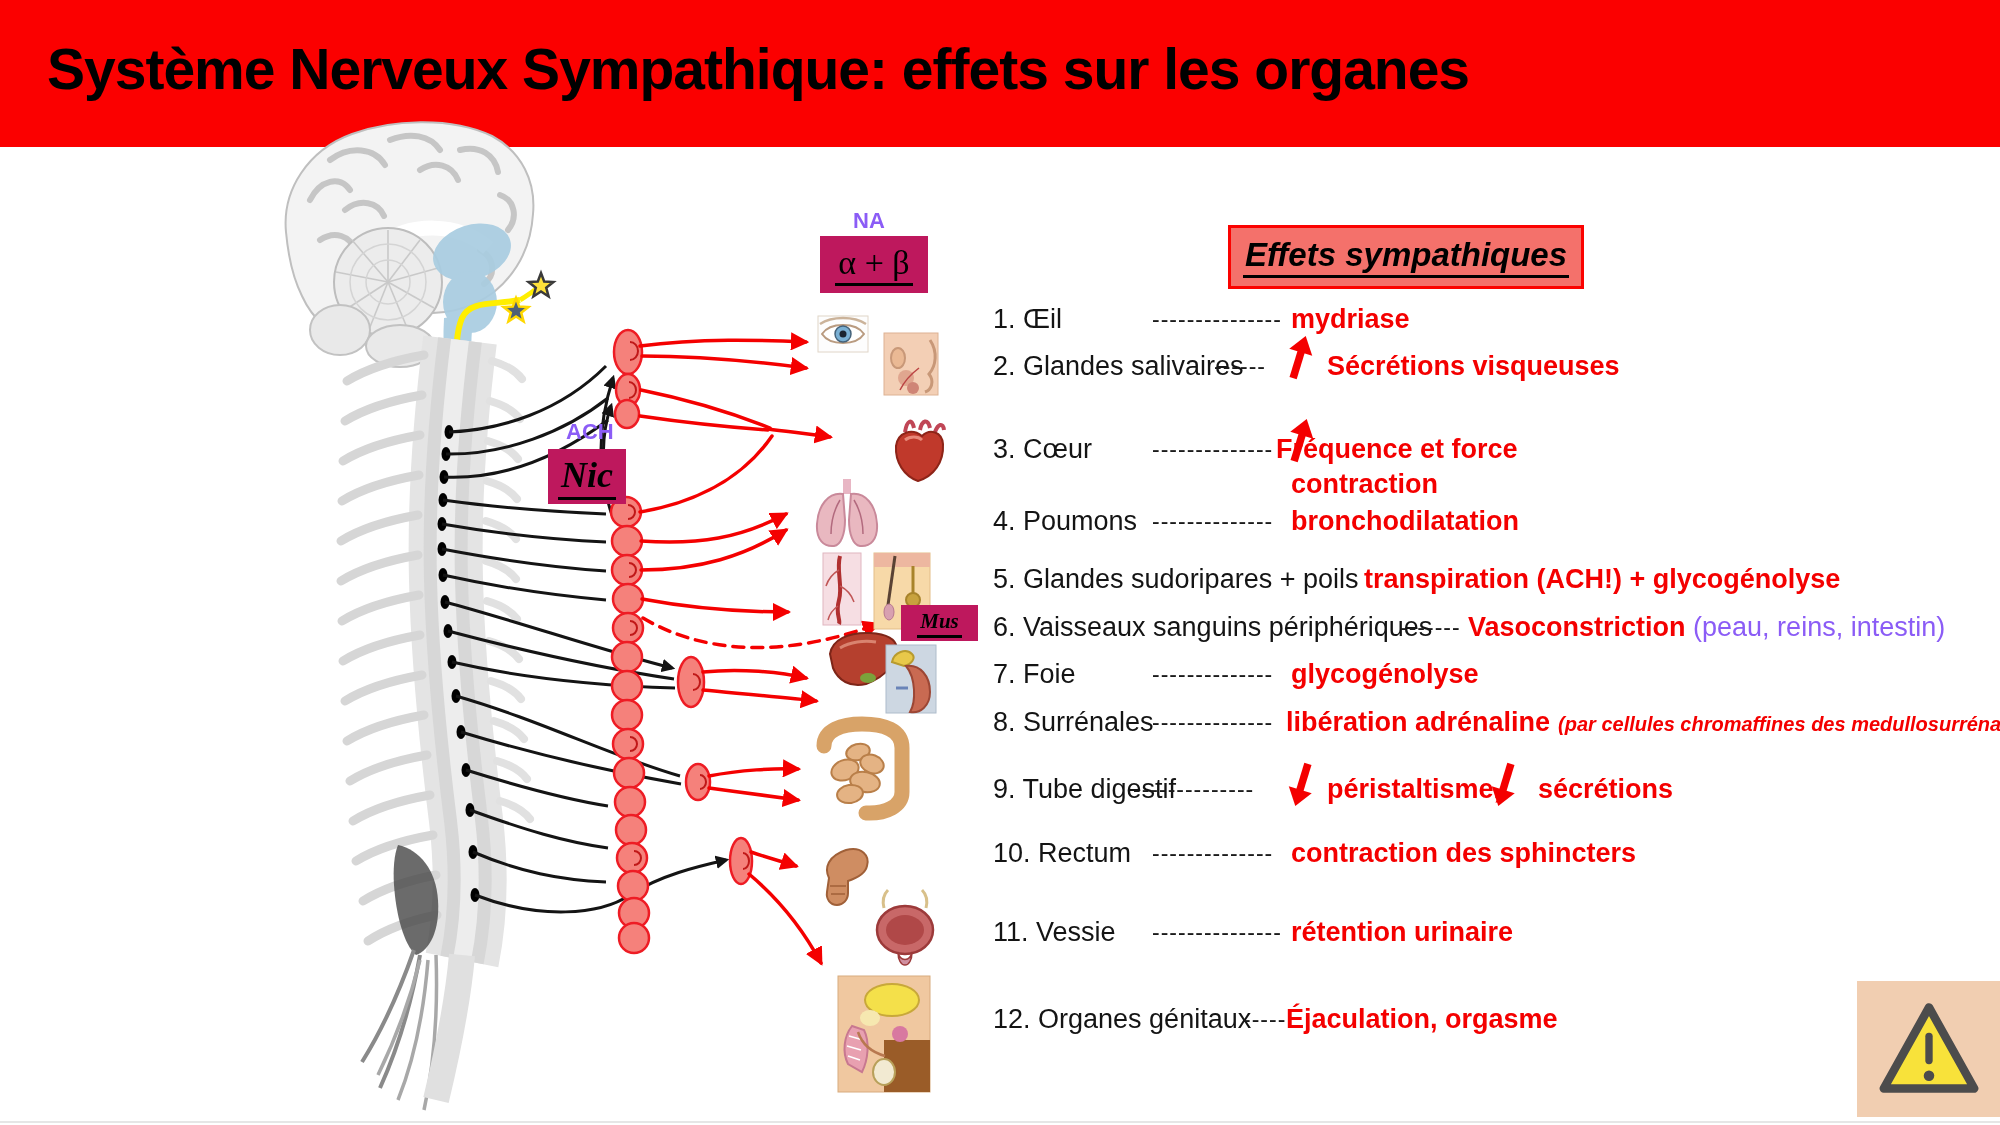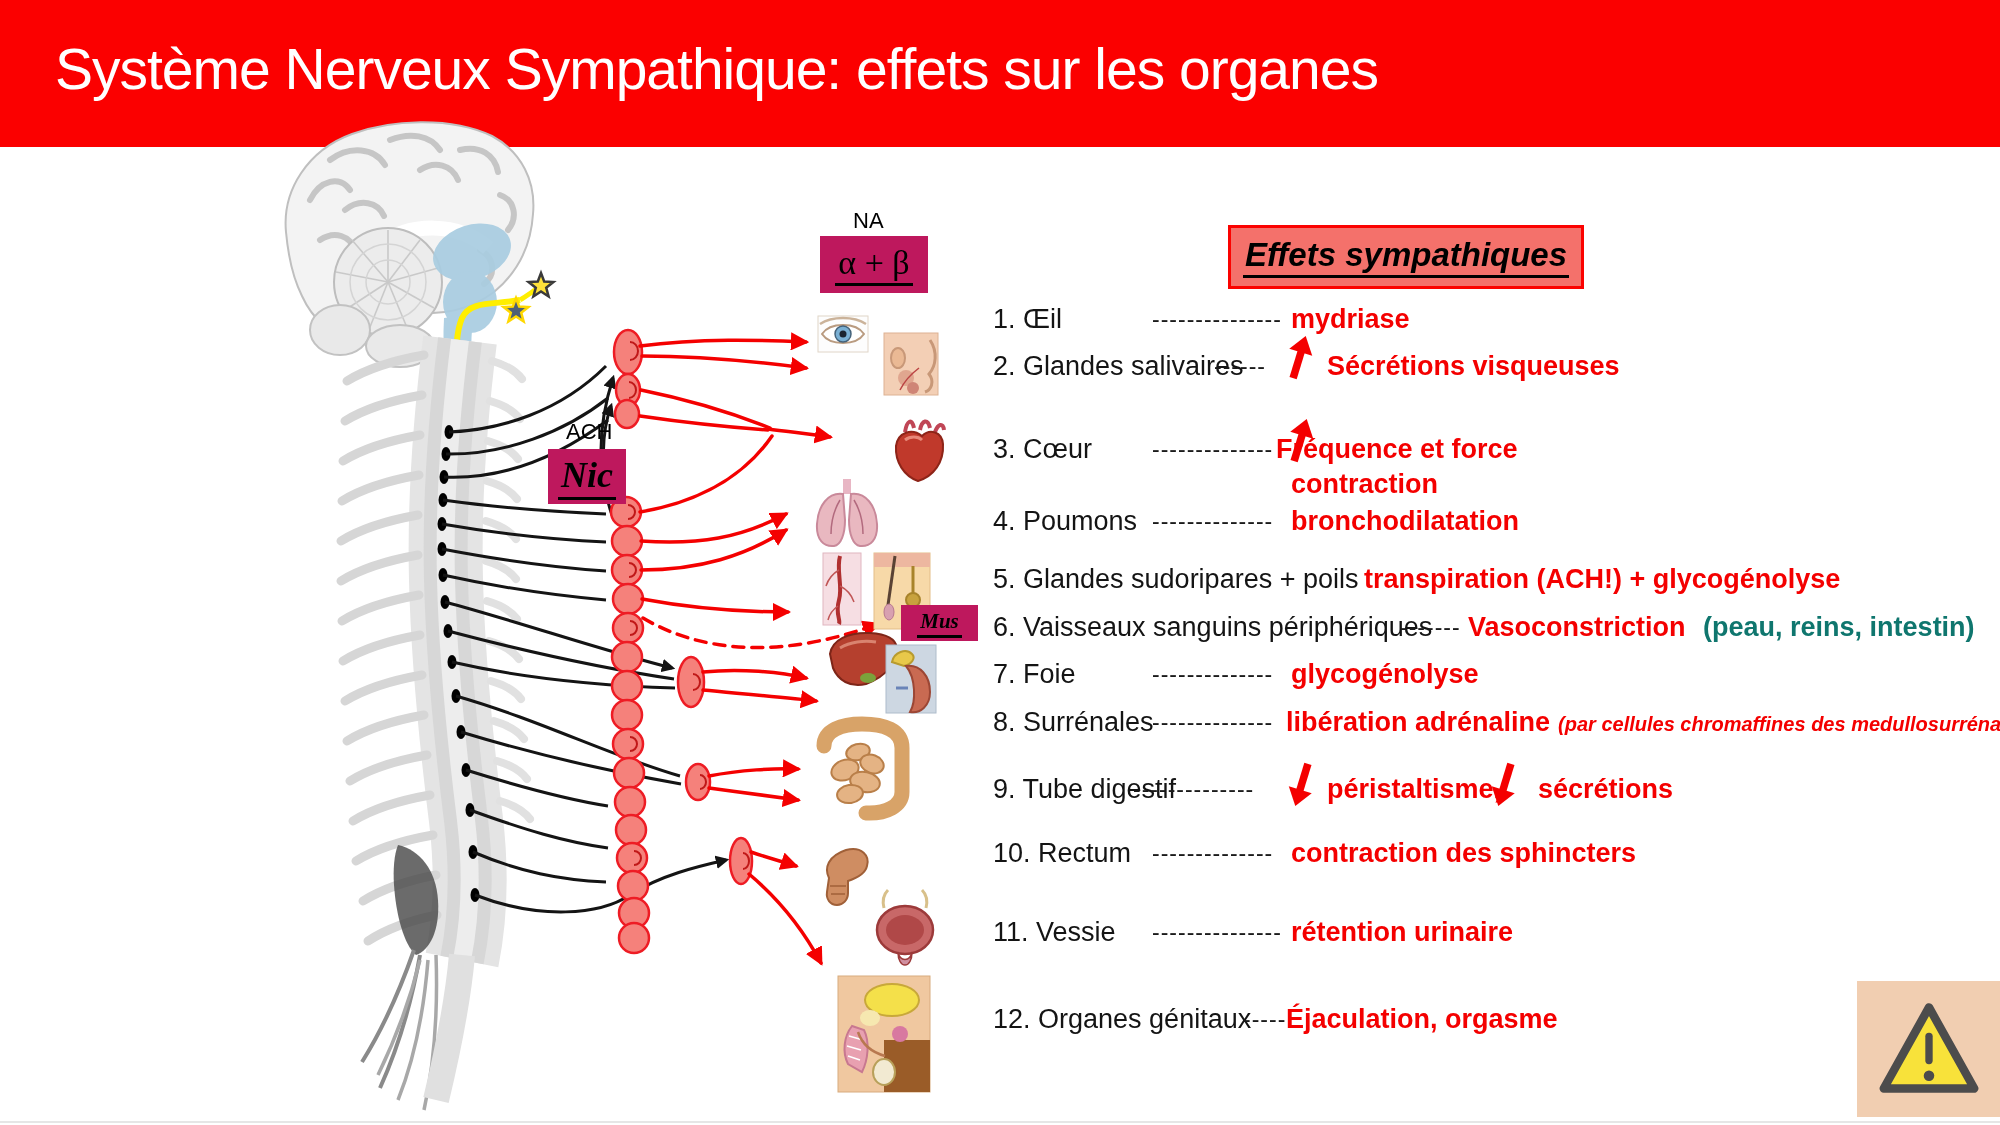--- a/index.html
+++ b/index.html
@@ -1,37 +1,37 @@
 <!DOCTYPE html>
 <html><head>
 <meta charset="utf-8">
 <style>
   html,body{margin:0;padding:0;background:#fff;}
   .slide{position:relative;width:2000px;height:1125px;background:#fff;overflow:hidden;
          font-family:"Liberation Sans",sans-serif;}
   .abs{position:absolute;}
   
   .banner{position:absolute;left:0;top:0;width:2000px;height:147px;background:#fb0000;}
-  .title{position:absolute;left:55px;top:36px;font-size:57px;color:#ffffff;font-weight:400;
+  .title{position:absolute;left:47px;top:36px;font-size:57px;color:#000000;font-weight:700;
          letter-spacing:-1px;white-space:nowrap;}
   
   .fxhead{position:absolute;left:1228px;top:225px;width:350px;height:58px;background:#f4716b;
           border:3px solid #fb0200;display:flex;align-items:center;justify-content:center;}
   .fxhead span{font-size:33px;font-weight:bold;font-style:italic;color:#000;
                border-bottom:3px solid #000;padding:0 2px 1px 2px;}
   
   .bluebox{position:absolute;background:#be185d;display:flex;align-items:center;justify-content:center;font-family:Liberation Serif, serif;}
   .bluebox span{color:#000;border-bottom:3px solid #000;padding:0 3px 1px 3px;}
-  .lblsm{position:absolute;font-weight:normal;color:#000000;font-size:22px;white-space:nowrap;}
+  .lblsm{position:absolute;font-weight:bold;color:#8b5cf6;font-size:22px;white-space:nowrap;}
   
   .row{position:absolute;left:0;width:2000px;height:36px;font-size:27px;line-height:36px;color:#141414;}
   .row .c{position:absolute;top:0;white-space:nowrap;}
   .dashes{font-size:23px;letter-spacing:1px;color:#1a1a1a;}
   .fx{color:#f40000;font-weight:bold;}
-  .fx-n{color:#0f766e;font-weight:bold;margin-left:10px;}
+  .fx-n{color:#8b5cf6;font-weight:normal;}
   .fx-sm{color:#f40000;font-weight:bold;font-style:italic;font-size:20px;margin-left:8px;}
   .arr{position:absolute;}
   
   .warn{position:absolute;left:1857px;top:981px;width:143px;height:136px;background:#f1ceb1;
         display:flex;align-items:center;justify-content:center;}
   .bottomline{position:absolute;left:0;top:1121px;width:2000px;height:2px;background:#e6e6e6;}
 </style>
 </head>
 <body>
 

